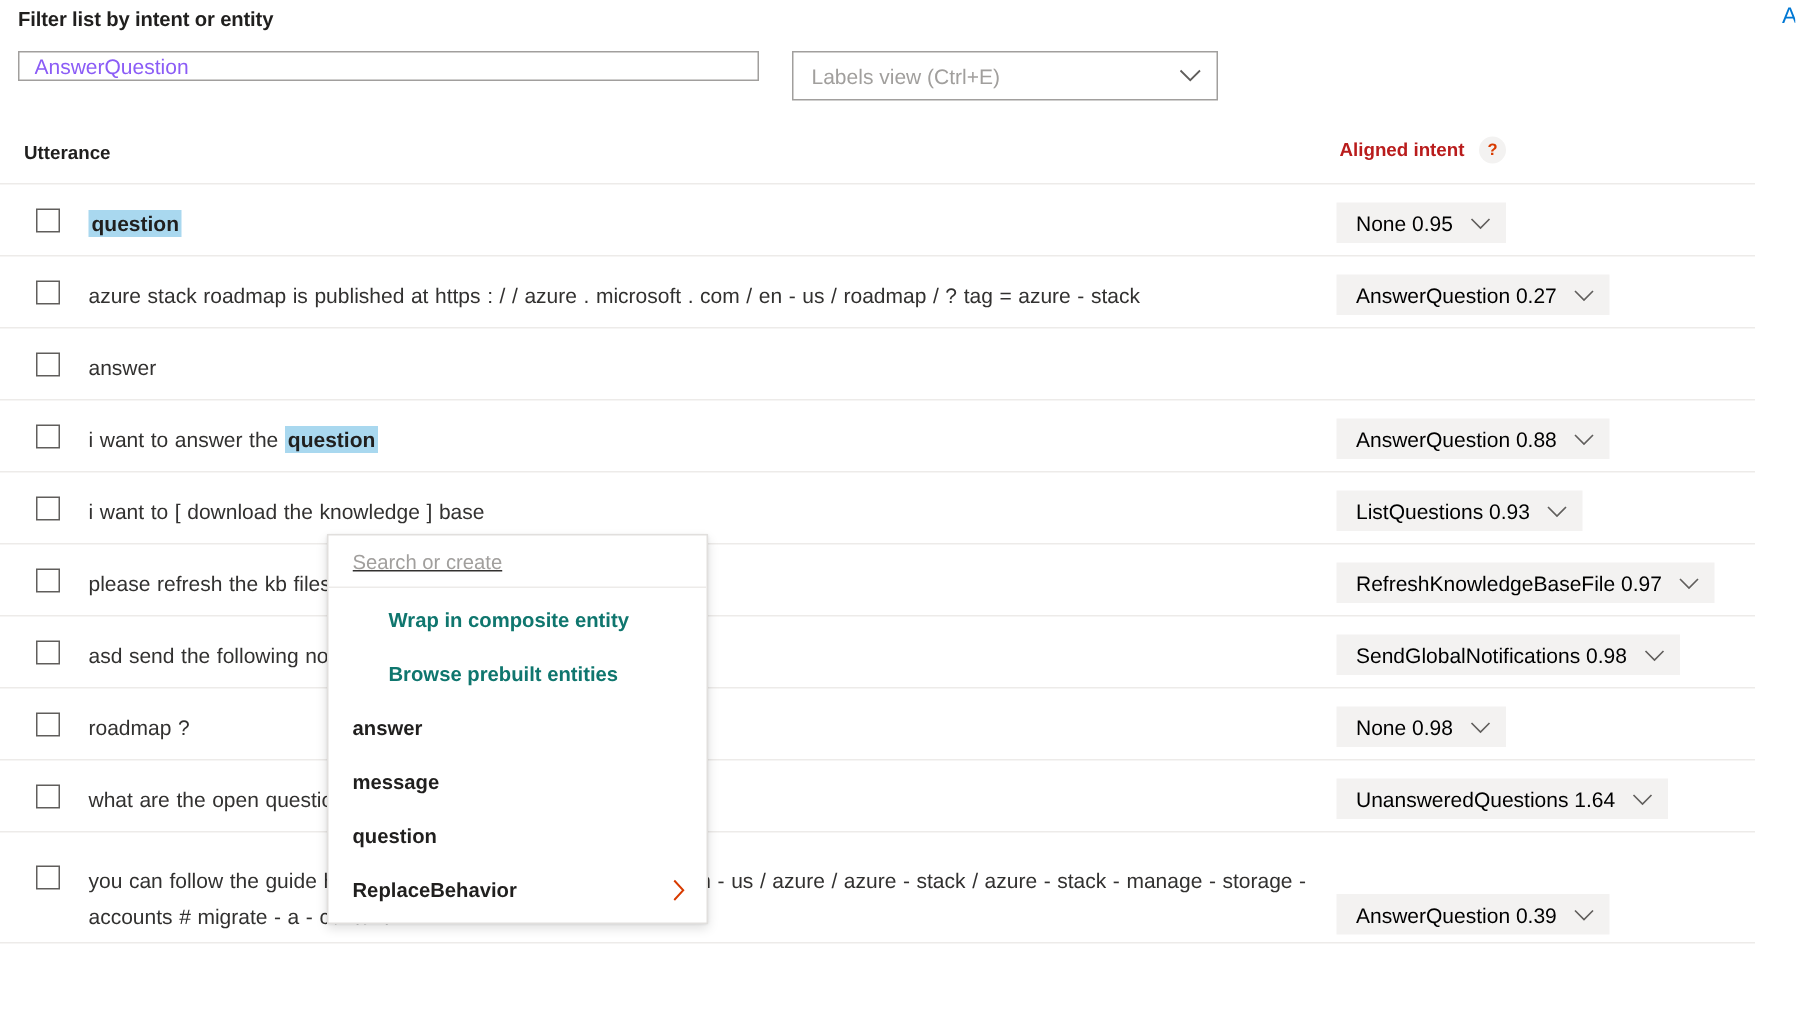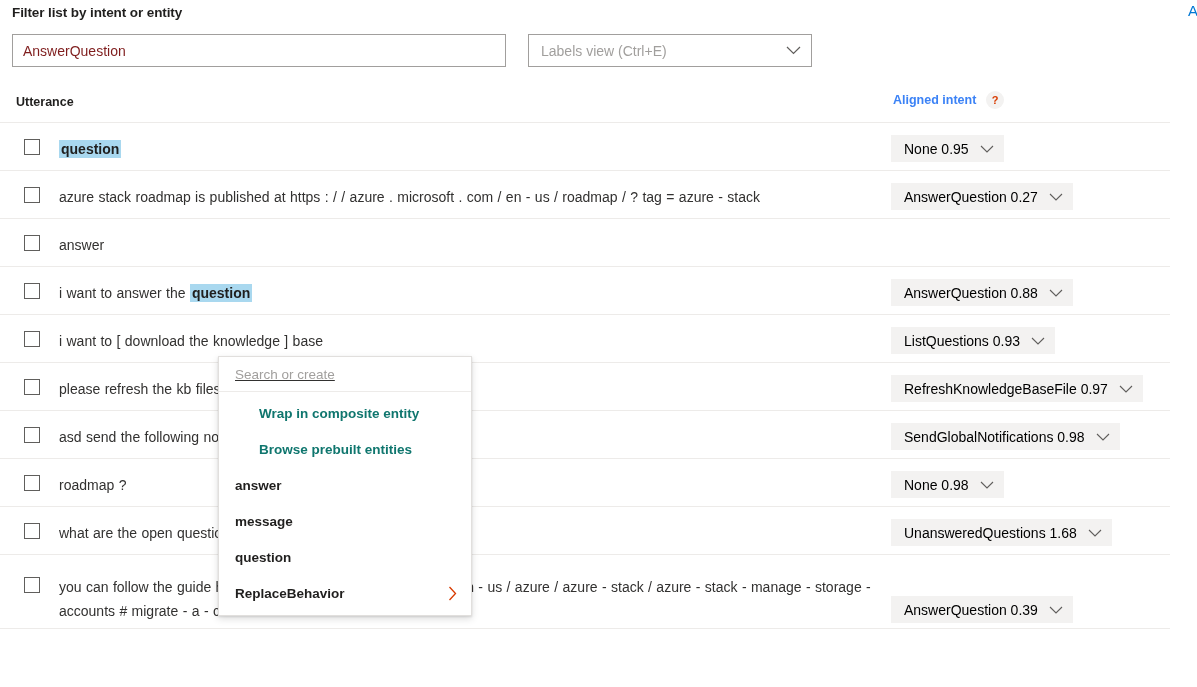--- a/index.html
+++ b/index.html
@@ -18,26 +18,26 @@
     position: absolute;
     left: 12px; top: 5px;
     font-size: 13.5px;
     font-weight: bold;
     color: #201f1e;
     letter-spacing: -0.1px;
   }
   .filter-input {
     position: absolute;
     left: 12px; top: 34px;
-    width: 494px; height: 33px;
+    width: 494px; height: 20px;
     border: 1px solid #a19f9d;
     background: #ffffff;
     font-family: "Liberation Sans", sans-serif;
     font-size: 14px;
-    color: #7f1d1d;
+    color: #8b5cf6;
     padding: 0 10px;
     outline: none;
   }
   .filter-input::placeholder { color: #a19f9d; }
 
   .labels-view {
     position: absolute;
     left: 528px; top: 34px;
     width: 284px; height: 33px;
     border: 1px solid #a19f9d;
@@ -82,21 +82,21 @@
     left: 16px; top: 5px;
     font-size: 12.5px;
     font-weight: bold;
     color: #201f1e;
   }
   .th-aligned {
     position: absolute;
     left: 893px; top: 3px;
     font-size: 12.5px;
     font-weight: bold;
-    color: #3b82f6;
+    color: #b91c1c;
   }
   .help-badge {
     position: absolute;
     left: 986px; top: 1px;
     width: 18px; height: 18px;
     border-radius: 50%;
     background: #f3f2f1;
     color: #d83b01;
     font-size: 11px;
     font-weight: bold;
@@ -314,21 +314,21 @@
               <svg width="14" height="8" viewBox="0 0 14 8">
                 <path d="M1 1 L7 7 L13 1" stroke="#605e5c" stroke-width="1.1" fill="none"></path>
               </svg>
             </span>
           </div></div>
       </div>
       <div class="row">
         <div class="cb"></div>
         <div class="utt"><span>what are the open questions</span></div>
         <div class="pill-wrap"><div class="pill">
-            <span>UnansweredQuestions 1.68</span>
+            <span>UnansweredQuestions 1.64</span>
             <span class="chev pill-chev">
               <svg width="14" height="8" viewBox="0 0 14 8">
                 <path d="M1 1 L7 7 L13 1" stroke="#605e5c" stroke-width="1.1" fill="none"></path>
               </svg>
             </span>
           </div></div>
       </div>
       <div class="row tall">
         <div class="cb"></div>
         <div class="utt"><span>you can follow the guide here https : / / docs . microsoft . com / en - us / azure / azure - stack / azure - stack - manage - storage - accounts # migrate - a - content</span></div>

